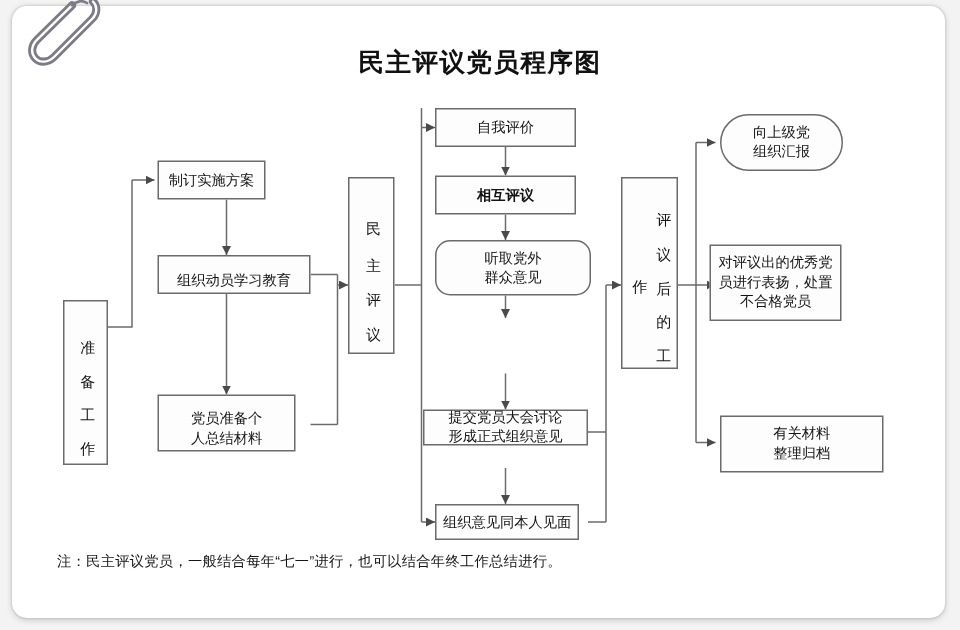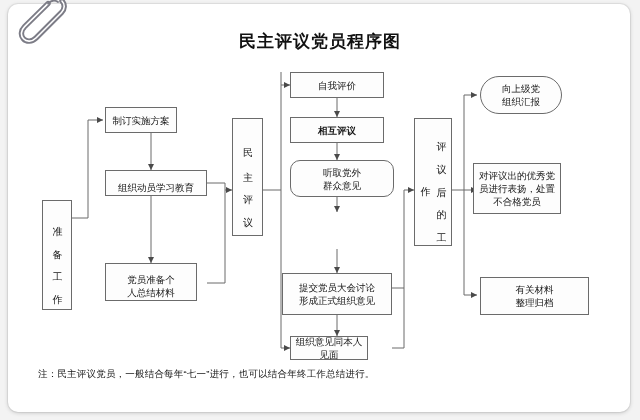--- a/index.html
+++ b/index.html
@@ -172,25 +172,25 @@
   <div class="node" style="left:290px; top:72px; width:94px; height:26px;">
     <span class="txt">自我评价</span>
   </div>
   <div class="node" style="left:290px; top:117px; width:94px; height:26px;font-weight:bold;">
     <span class="txt">相互评议</span>
   </div>
   <div class="node" style="left:290px; top:160px; width:104px; height:37px;border-radius:10px;">
     <span class="txt">听取党外
 群众意见</span>
   </div>
-  <div class="node" style="left:282px; top:273px; width:110px; height:42px;">
+  <div class="node" style="left:282px; top:273px; width:110px; height:24px;">
     <span class="txt">提交党员大会讨论
 形成正式组织意见</span>
   </div>
-  <div class="node" style="left:290px; top:336px; width:78px; height:24px;">
+  <div class="node" style="left:290px; top:336px; width:96px; height:24px;">
     <span class="txt">组织意见同本人见面</span>
   </div>
 
   <div class="node vert" style="left:414px; top:118px; width:38px; height:128px;">
     <span class="txt">评 议 后 的 工 作</span>
   </div>
 
   <div class="node" style="left:480px; top:76px; width:82px; height:38px;border-radius:19px;">
     <span class="txt">向上级党
 组织汇报</span>

